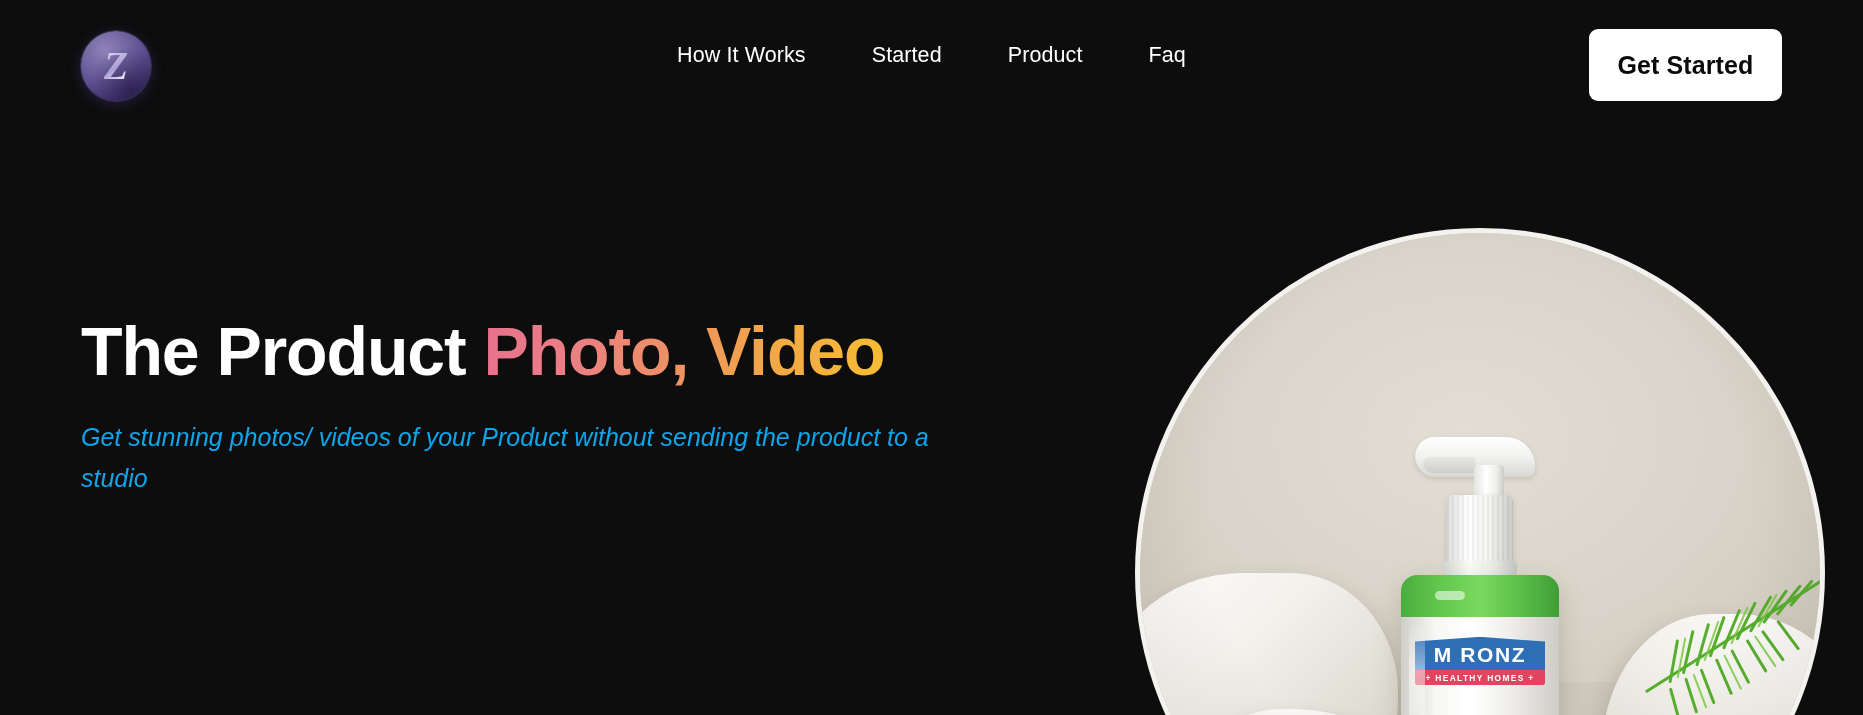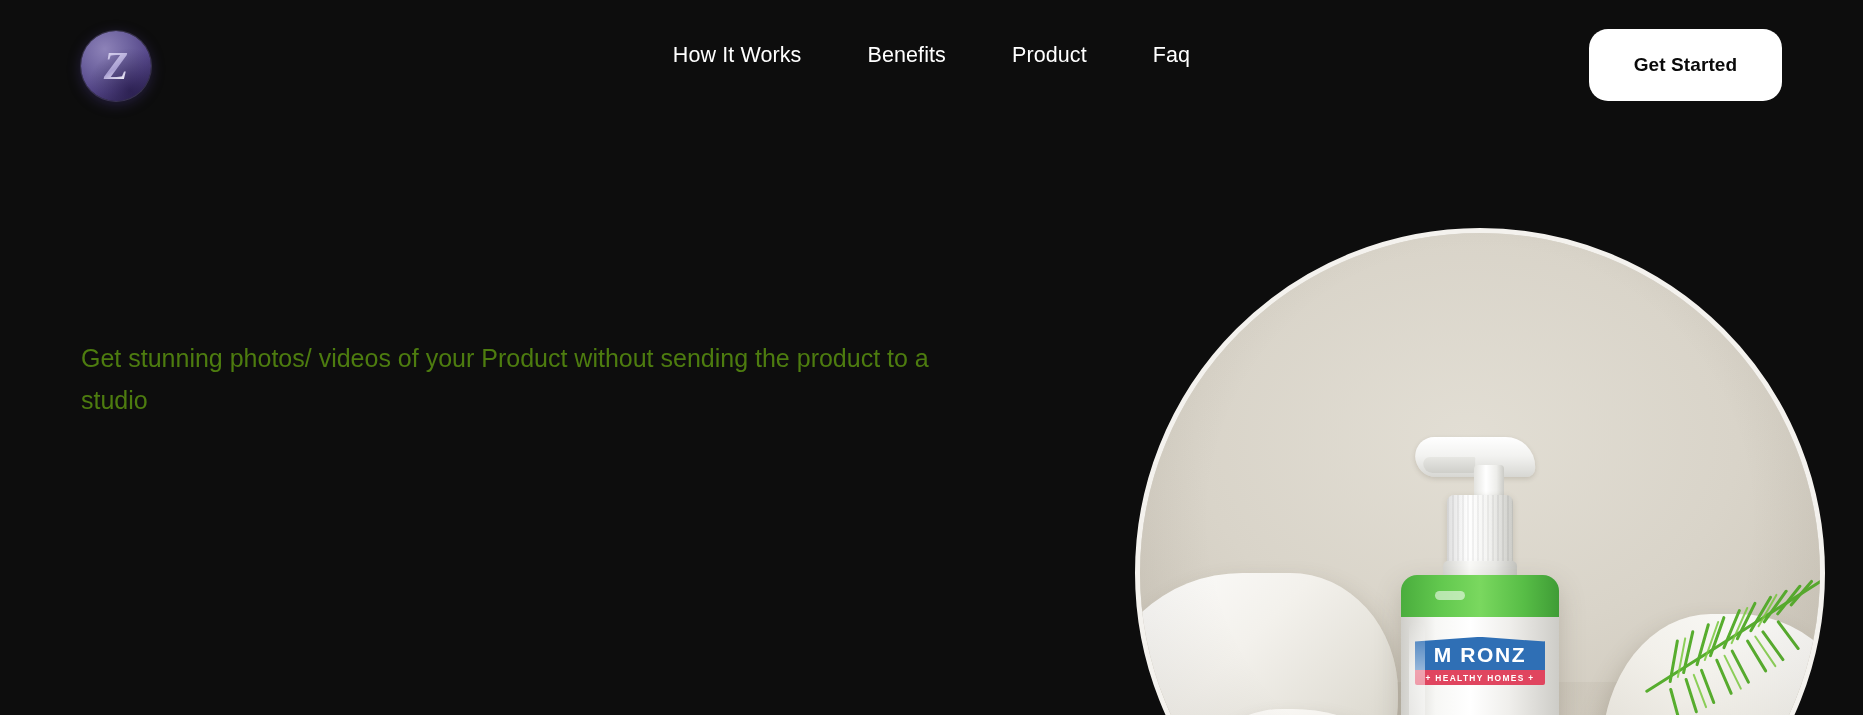--- a/index.html
+++ b/index.html
@@ -46,25 +46,25 @@
     position:absolute; left:0; right:0; top:43px;
     display:flex; justify-content:center; align-items:center; gap:8px;
   }
   .nav-item {
     color:#ffffff; font-size:21.5px; font-weight:400; letter-spacing:.1px;
     padding:0 29px; cursor:pointer; white-space:nowrap; line-height:1.2;
   }
 
   .cta-btn {
     position:absolute; right:81px; top:29px;
-    width:193px; height:72px; border-radius:19px;
+    width:193px; height:72px; border-radius:9px;
     background:#ffffff; color:#0a0a0a;
     border:none; cursor:pointer;
     font-family:"Liberation Sans", sans-serif;
-    font-size:19px; font-weight:700; letter-spacing:.1px;
+    font-size:25px; font-weight:700; letter-spacing:.1px;
     display:flex; align-items:center; justify-content:center;
   }
 
   
   .hero-left { position:absolute; left:81px; top:312px; width:1020px; z-index:10; }
 
   .eyebrow {
     color:#ffffff; font-size:19.5px; font-weight:700;
     letter-spacing:.55px; margin-bottom:26px; line-height:1;
   }
@@ -73,22 +73,22 @@
     font-size:68px; font-weight:700; line-height:1.16;
     letter-spacing:-1.1px; color:#ffffff; margin-bottom:26px;
   }
   .headline .grad {
     background:linear-gradient(95deg,#e8718f 0%,#ea7f84 22%,#ee9163 48%,#f2a845 72%,#f6bd33 100%);
     -webkit-background-clip:text; background-clip:text; color:transparent;
   }
   .hl-line { display:block; white-space:nowrap; }
 
   .subtitle {
-    color:#4d7c0f; font-size:25px; font-weight:400; line-height:1.66;
-    letter-spacing:0px; max-width:920px;
+    color:#0ea5e9; font-size:25px; font-weight:400; line-height:1.66;
+    letter-spacing:0px; max-width:920px;font-style:italic;
   }
 
   
   .photo-circle {
     position:absolute; left:1135px; top:228px;
     width:690px; height:690px; border-radius:50%;
     border:5px solid #f4f2ee;
     overflow:hidden; z-index:5;
     background:#d8d4cb;
   }
@@ -225,31 +225,32 @@
   <div class="header">
 
     <div class="logo-wrap">
       <div class="logo-circle">
         <div class="logo-z">Z</div>
       </div>
     </div>
 
     <nav class="nav">
       <div class="nav-item">How It Works</div>
-      <div class="nav-item">Benefits</div>
+      <div class="nav-item">Started</div>
       <div class="nav-item">Product</div>
       <div class="nav-item">Faq</div>
     </nav>
 
     <button class="cta-btn">Get Started</button>
   </div>
 
   <div class="hero-left">
 
     <h1 class="headline">
+      <span class="hl-line"><span>The Product </span><span class="grad">Photo, Video</span></span>
     </h1>
 
     <p class="subtitle">Get stunning photos/ videos of your Product without sending the product to a studio</p>
   </div>
 
   <div class="photo-circle">
     <div class="scene">
 
       <div class="backdrop"></div>
       <div class="floor"></div>

